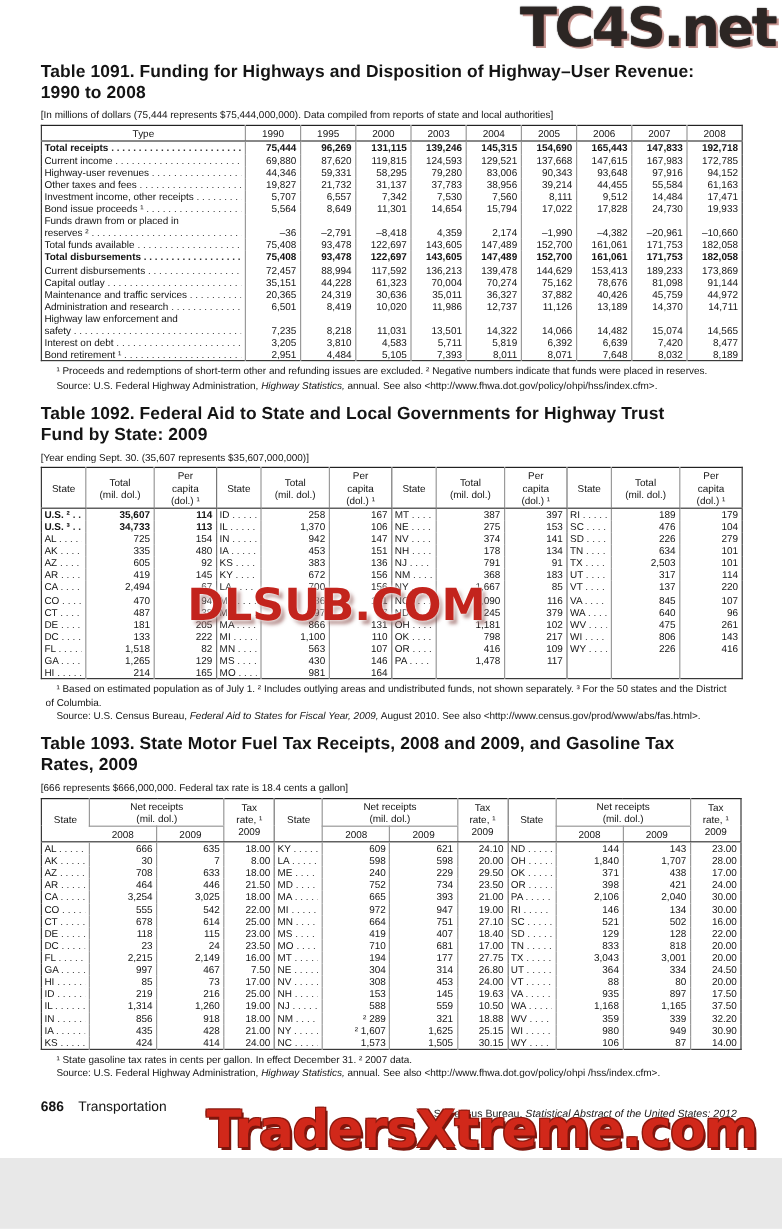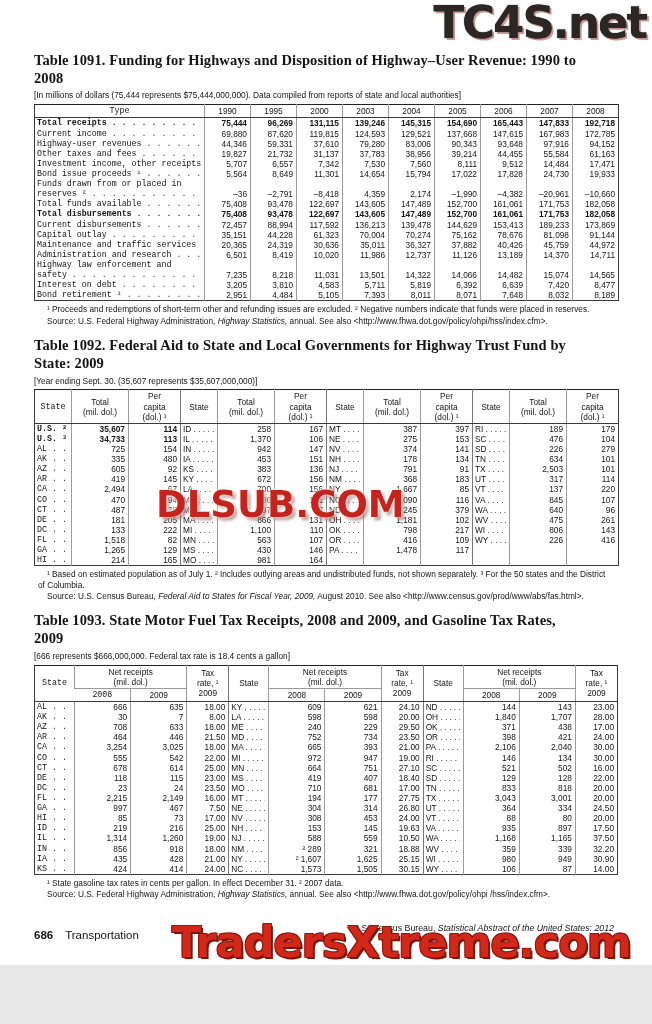--- a/index.html
+++ b/index.html
@@ -1,28 +1,28 @@
 <!DOCTYPE html>
 <html><head>
 <meta charset="utf-8">
 <style>
   html,body{margin:0;padding:0;background:#e8e8e8;}
   .page{position:relative;width:652px;height:965px;margin:0 auto;background:#ffffff;
         font-family:"Liberation Sans",sans-serif;color:#141414;overflow:hidden;}
   .content{padding:52px 34px 0 34px;}
-  .tbl-title{font-family:Liberation Serif, serif;font-weight:bold;font-size:14.5px;
+  .tbl-title{font-family:Liberation Sans, sans-serif;font-weight:bold;font-size:14.5px;
              line-height:1.22;margin:0 0 4px 0;max-width:545px;letter-spacing:.1px;}
   .sec{margin-bottom:11px;}
   .tbl-note{font-size:8.3px;line-height:1.2;margin:0 0 3px 0;}
   table.dtable{width:100%;border-collapse:collapse;table-layout:fixed;font-size:8.3px;
                line-height:1.22;border:1px solid #3a3a3a;border-top:1.5px solid #222;}
   .dtable th{font-weight:normal;font-size:8.3px;text-align:center;vertical-align:middle;
              padding:1px 2px;border-left:1px solid #9a9a9a;border-bottom:1px solid #3a3a3a;}
   .dtable td{padding:0 3px 0 2px;vertical-align:bottom;border-left:1px solid #9a9a9a;height:10px;}
-  .dtable th:first-child,.dtable td:first-child{border-left:none;font-family:Liberation Mono, monospace;}
+  .dtable th:first-child,.dtable td:first-child{border-left:none;}
   .num{text-align:right;white-space:nowrap;}
   .lbl{overflow:hidden;}
   .lbl-line{white-space:nowrap;overflow:hidden;}
   .dots{color:#333;}
   .ind1{padding-left:8px;}
   .b{font-weight:bold;}
   .gsep{border-left:1px solid #777 !important;}
   .h-nr{border-bottom:1px solid #9a9a9a !important;}
   .fn{font-size:8.3px;line-height:1.25;margin:3px 4px 0 4px;text-indent:9px;}
   .src{font-size:8.3px;line-height:1.25;margin:1px 4px 0 4px;text-indent:9px;}
@@ -31,21 +31,21 @@
   .wm-top{position:absolute;top:-4px;right:6px;z-index:9;font-family:"DejaVu Sans",sans-serif;
           font-size:45px;font-weight:900;letter-spacing:-2px;color:#2c2624;
           text-shadow:2px 2px 0 rgba(140,35,25,.45),0 0 1px #000;}
   .wm-mid{position:absolute;top:483px;left:156px;z-index:9;font-family:"DejaVu Sans",sans-serif;
           font-size:37px;font-weight:900;color:#c3241d;letter-spacing:0;
           text-shadow:0 0 2px #fff,0 0 6px rgba(255,255,255,.95),3px 3px 3px rgba(100,20,15,.5);}
   .wm-bottom{position:absolute;bottom:-2px;left:172px;z-index:9;font-family:"DejaVu Sans",sans-serif;
           font-size:43px;font-weight:900;color:#d1281a;letter-spacing:-1px;
           text-shadow:2px 2px 0 #7e150c,-1px -1px 0 #8a1a10,1px -1px 0 #8a1a10,
                       -1px 1px 0 #8a1a10,0 0 5px rgba(255,255,255,.55);}
-  .footer{position:absolute;left:34px;bottom:24px;font-size:11.5px;z-index:1;}
+  .footer{position:absolute;left:34px;bottom:36px;font-size:11.5px;z-index:1;}
   .footer .pg{font-weight:bold;margin-right:12px;}
   .credit{position:absolute;right:38px;bottom:32px;font-size:8.8px;z-index:1;}
 </style>
 </head>
 <body>
 
 <div class="page">
 
   <div class="wm-top">TC4S.net</div>
 
@@ -109,21 +109,21 @@
               <td class="num">147,615</td>
               <td class="num">167,983</td>
               <td class="num">172,785</td>
             </tr>
             <tr>
               <td class="lbl ind1">
                 <div class="lbl-line">Highway-user revenues<span class="dots"> . . . . . . . . . . . . . . . . . . . . . . . . . . . . . . . . . . . . . . . . . . . . . . . . </span></div>
               </td>
               <td class="num">44,346</td>
               <td class="num">59,331</td>
-              <td class="num">37,610</td>
+              <td class="num">58,295</td>
               <td class="num">79,280</td>
               <td class="num">83,006</td>
               <td class="num">90,343</td>
               <td class="num">93,648</td>
               <td class="num">97,916</td>
               <td class="num">94,152</td>
             </tr>
             <tr>
               <td class="lbl ind1">
                 <div class="lbl-line">Other taxes and fees<span class="dots"> . . . . . . . . . . . . . . . . . . . . . . . . . . . . . . . . . . . . . . . . . . . . . . . . </span></div>

